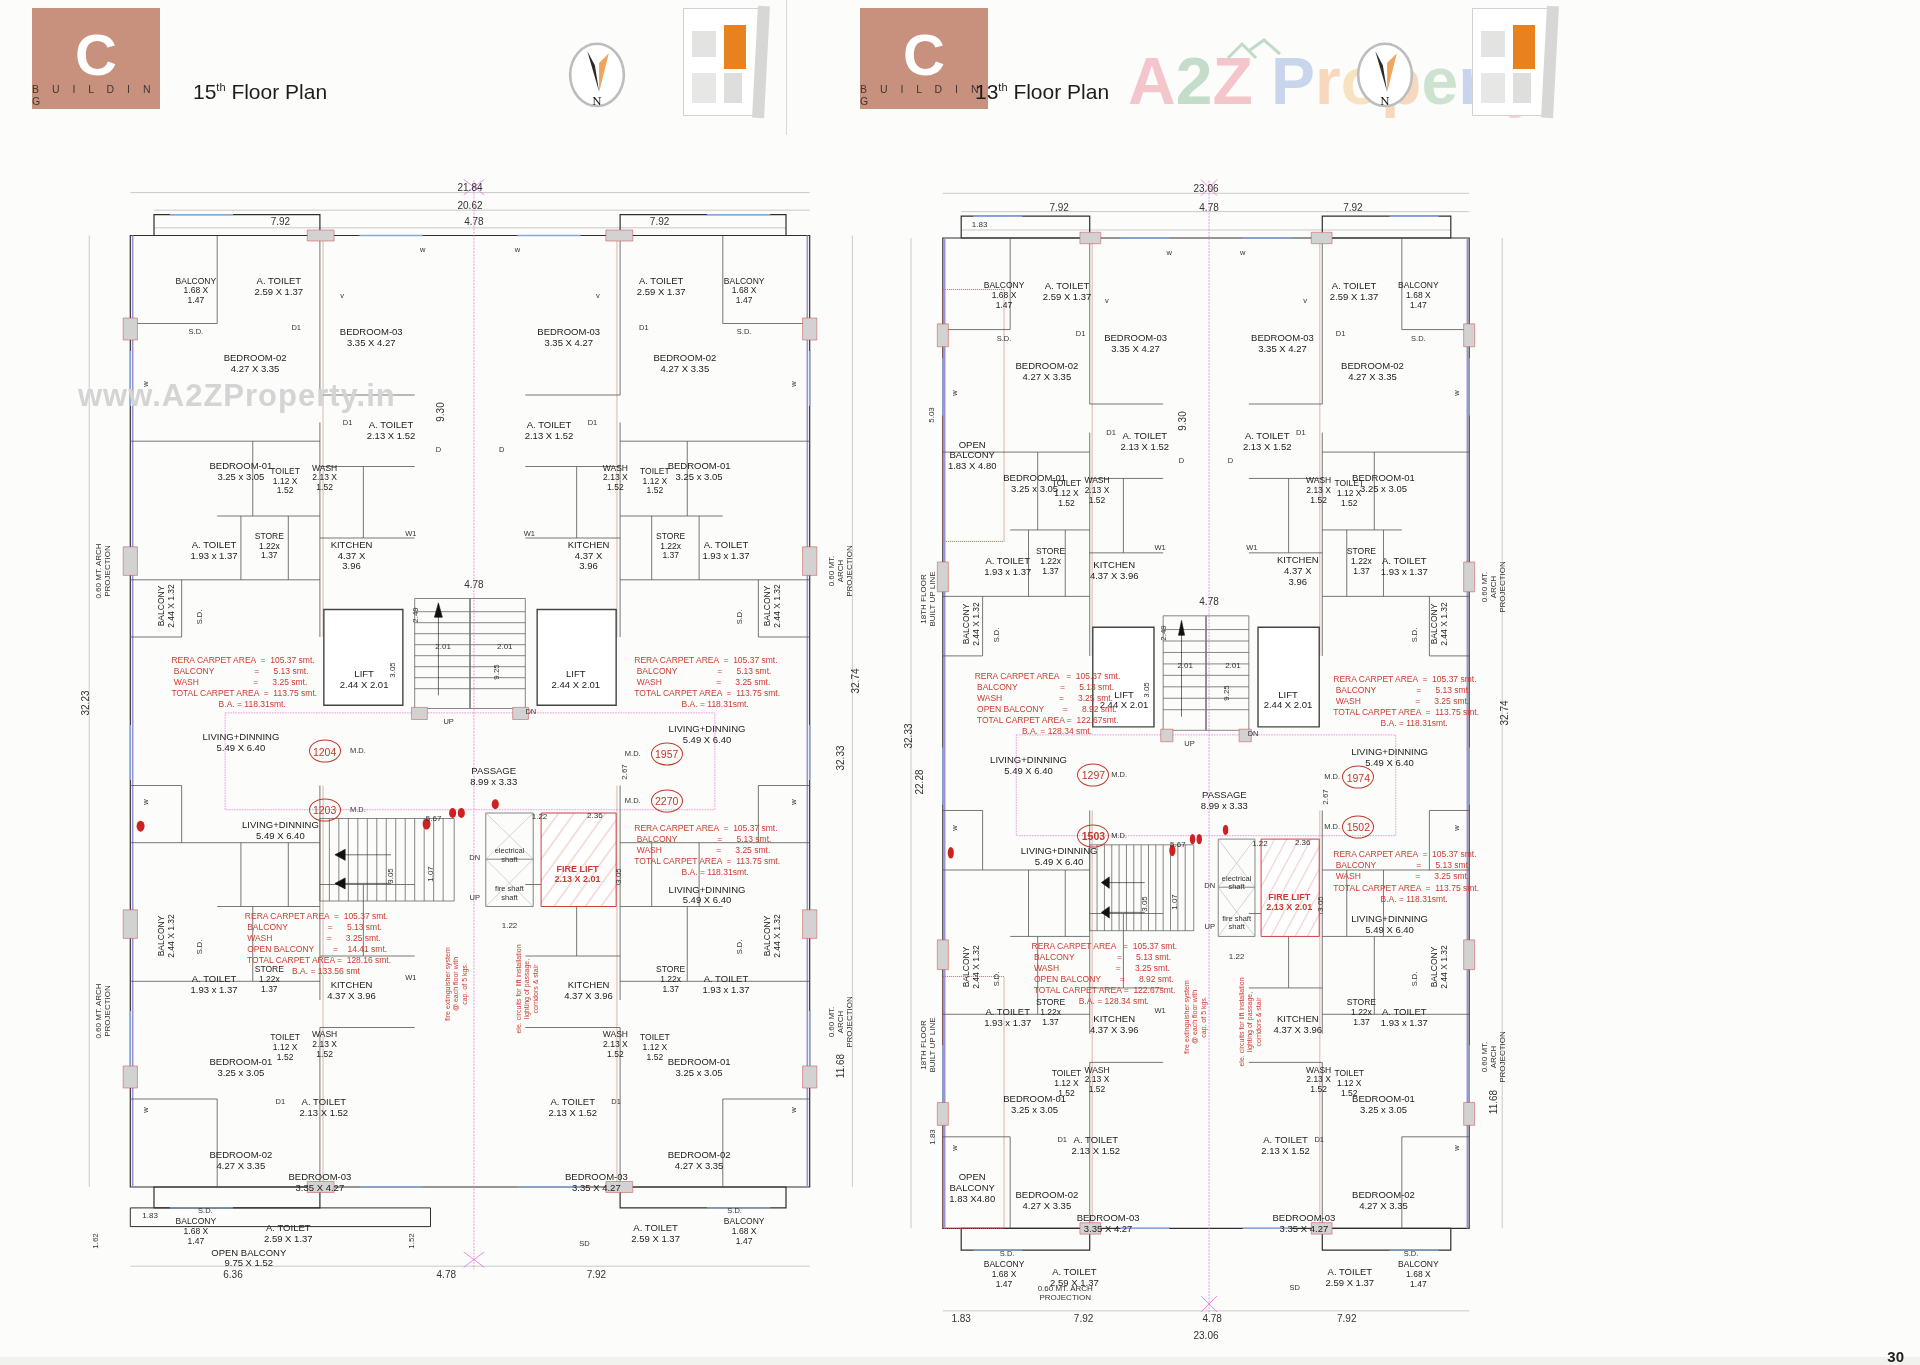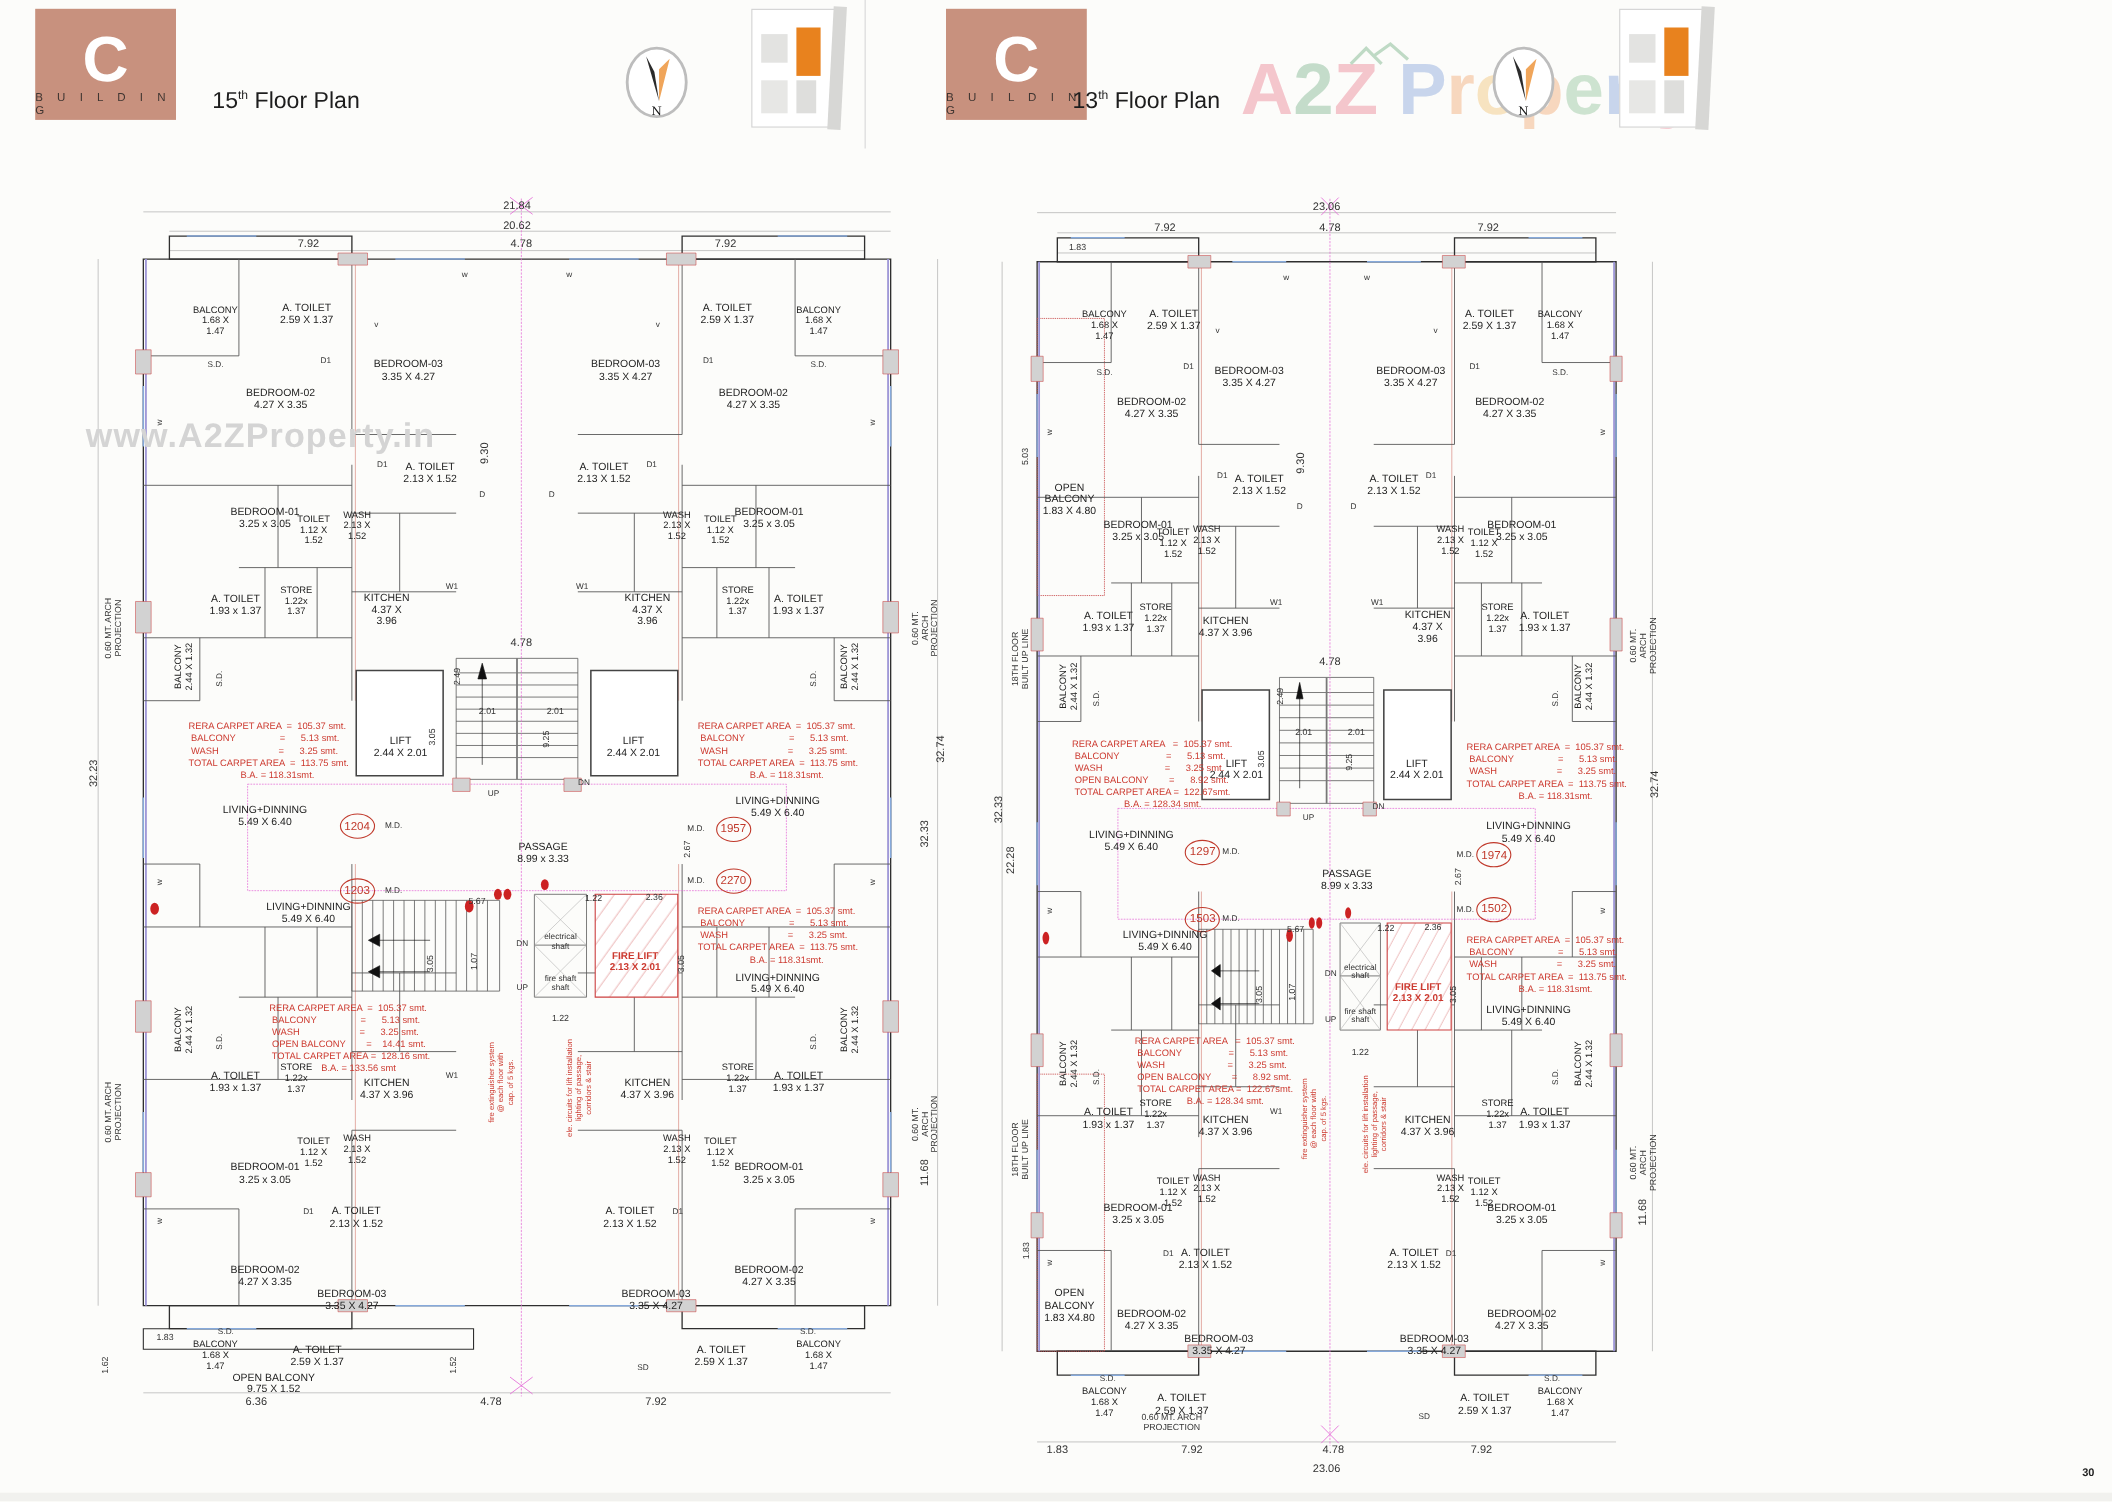--- a/index.html
+++ b/index.html
@@ -18,21 +18,21 @@
   .kp-g1{position:absolute;left:8px;top:22px;width:24px;height:26px;background:#e3e3e1;}
   .kp-g2{position:absolute;left:8px;top:64px;width:24px;height:30px;background:#e7e7e5;}
   .kp-g3{position:absolute;left:40px;top:64px;width:18px;height:30px;background:#dededc;}
   .kp-orange{position:absolute;left:40px;top:16px;width:22px;height:44px;background:#e8821e;}
   .a2z-logo{position:absolute;left:1128px;top:36px;width:440px;height:90px;display:flex;align-items:center;
             font-weight:bold;font-size:66px;opacity:0.55;z-index:1;white-space:pre;}
   .a2z-logo span{line-height:1;}
   .roof-svg{position:absolute;left:48px;top:-12px;}
   .watermark{position:absolute;left:78px;top:378px;font-size:31px;font-weight:bold;color:#d4d4d4;
              letter-spacing:1px;z-index:3;}
-  .pageno{position:absolute;right:16px;bottom:20px;font-size:10px;font-weight:bold;color:#222;}
+  .pageno{position:absolute;right:16px;bottom:0;font-size:15px;font-weight:bold;color:#222;}
   .bottom-strip{position:absolute;left:0;bottom:0;width:100%;height:8px;background:#f1f1ee;}
   .plan{position:absolute;}
   #plan12{left:75px;top:175px;width:790px;height:1100px;}
   #plan15{left:900px;top:175px;width:612px;height:1145px;}
   .plan > svg{position:absolute;left:0;top:0;width:100%;height:100%;}
   .plan svg *{vector-effect:non-scaling-stroke;}
   #plan15 .only-left{display:none;}
   #plan12 .only-right{display:none;}
   .lbl{position:absolute;transform:translate(-50%,-50%);white-space:pre-line;text-align:center;
        line-height:1.15;color:#222;z-index:6;}
@@ -756,21 +756,21 @@
     <div class="lbl r" style="left: 21%; top: 51.6%;">LIVING+DINNING
 5.49 X 6.40</div>
     <div class="lbl u" style="left: 31.6%; top: 52.4%;">1297</div>
     <div class="lbl t" style="left: 35.8%; top: 52.4%;">M.D.</div>
     <div class="lbl r" style="left: 80%; top: 50.9%;">LIVING+DINNING
 5.49 X 6.40</div>
     <div class="lbl t" style="left: 70.6%; top: 52.6%;">M.D.</div>
     <div class="lbl u" style="left: 74.9%; top: 52.6%;">1974</div>
     <div class="lbl r" style="left: 53%; top: 54.7%;">PASSAGE
 8.99 x 3.33</div>
-    <div class="lbl u" style="left: 31.6%; top: 57.7%;">1503</div>
+    <div class="lbl u" style="left: 31.6%; top: 57.7%; font-weight: bold;">1503</div>
     <div class="lbl t" style="left: 35.8%; top: 57.7%;">M.D.</div>
     <div class="lbl r" style="left: 26%; top: 59.6%;">LIVING+DINNING
 5.49 X 6.40</div>
     <div class="lbl t" style="left: 70.6%; top: 56.9%;">M.D.</div>
     <div class="lbl u" style="left: 74.9%; top: 56.9%;">1502</div>
     <div class="lbl red" style="left: 70.8%; top: 58.9%;">RERA CARPET AREA  =  105.37 smt.
  BALCONY                 =      5.13 smt.
  WASH                       =      3.25 smt.
 TOTAL CARPET AREA  =  113.75 smt.
                     B.A. = 118.31smt.</div>

